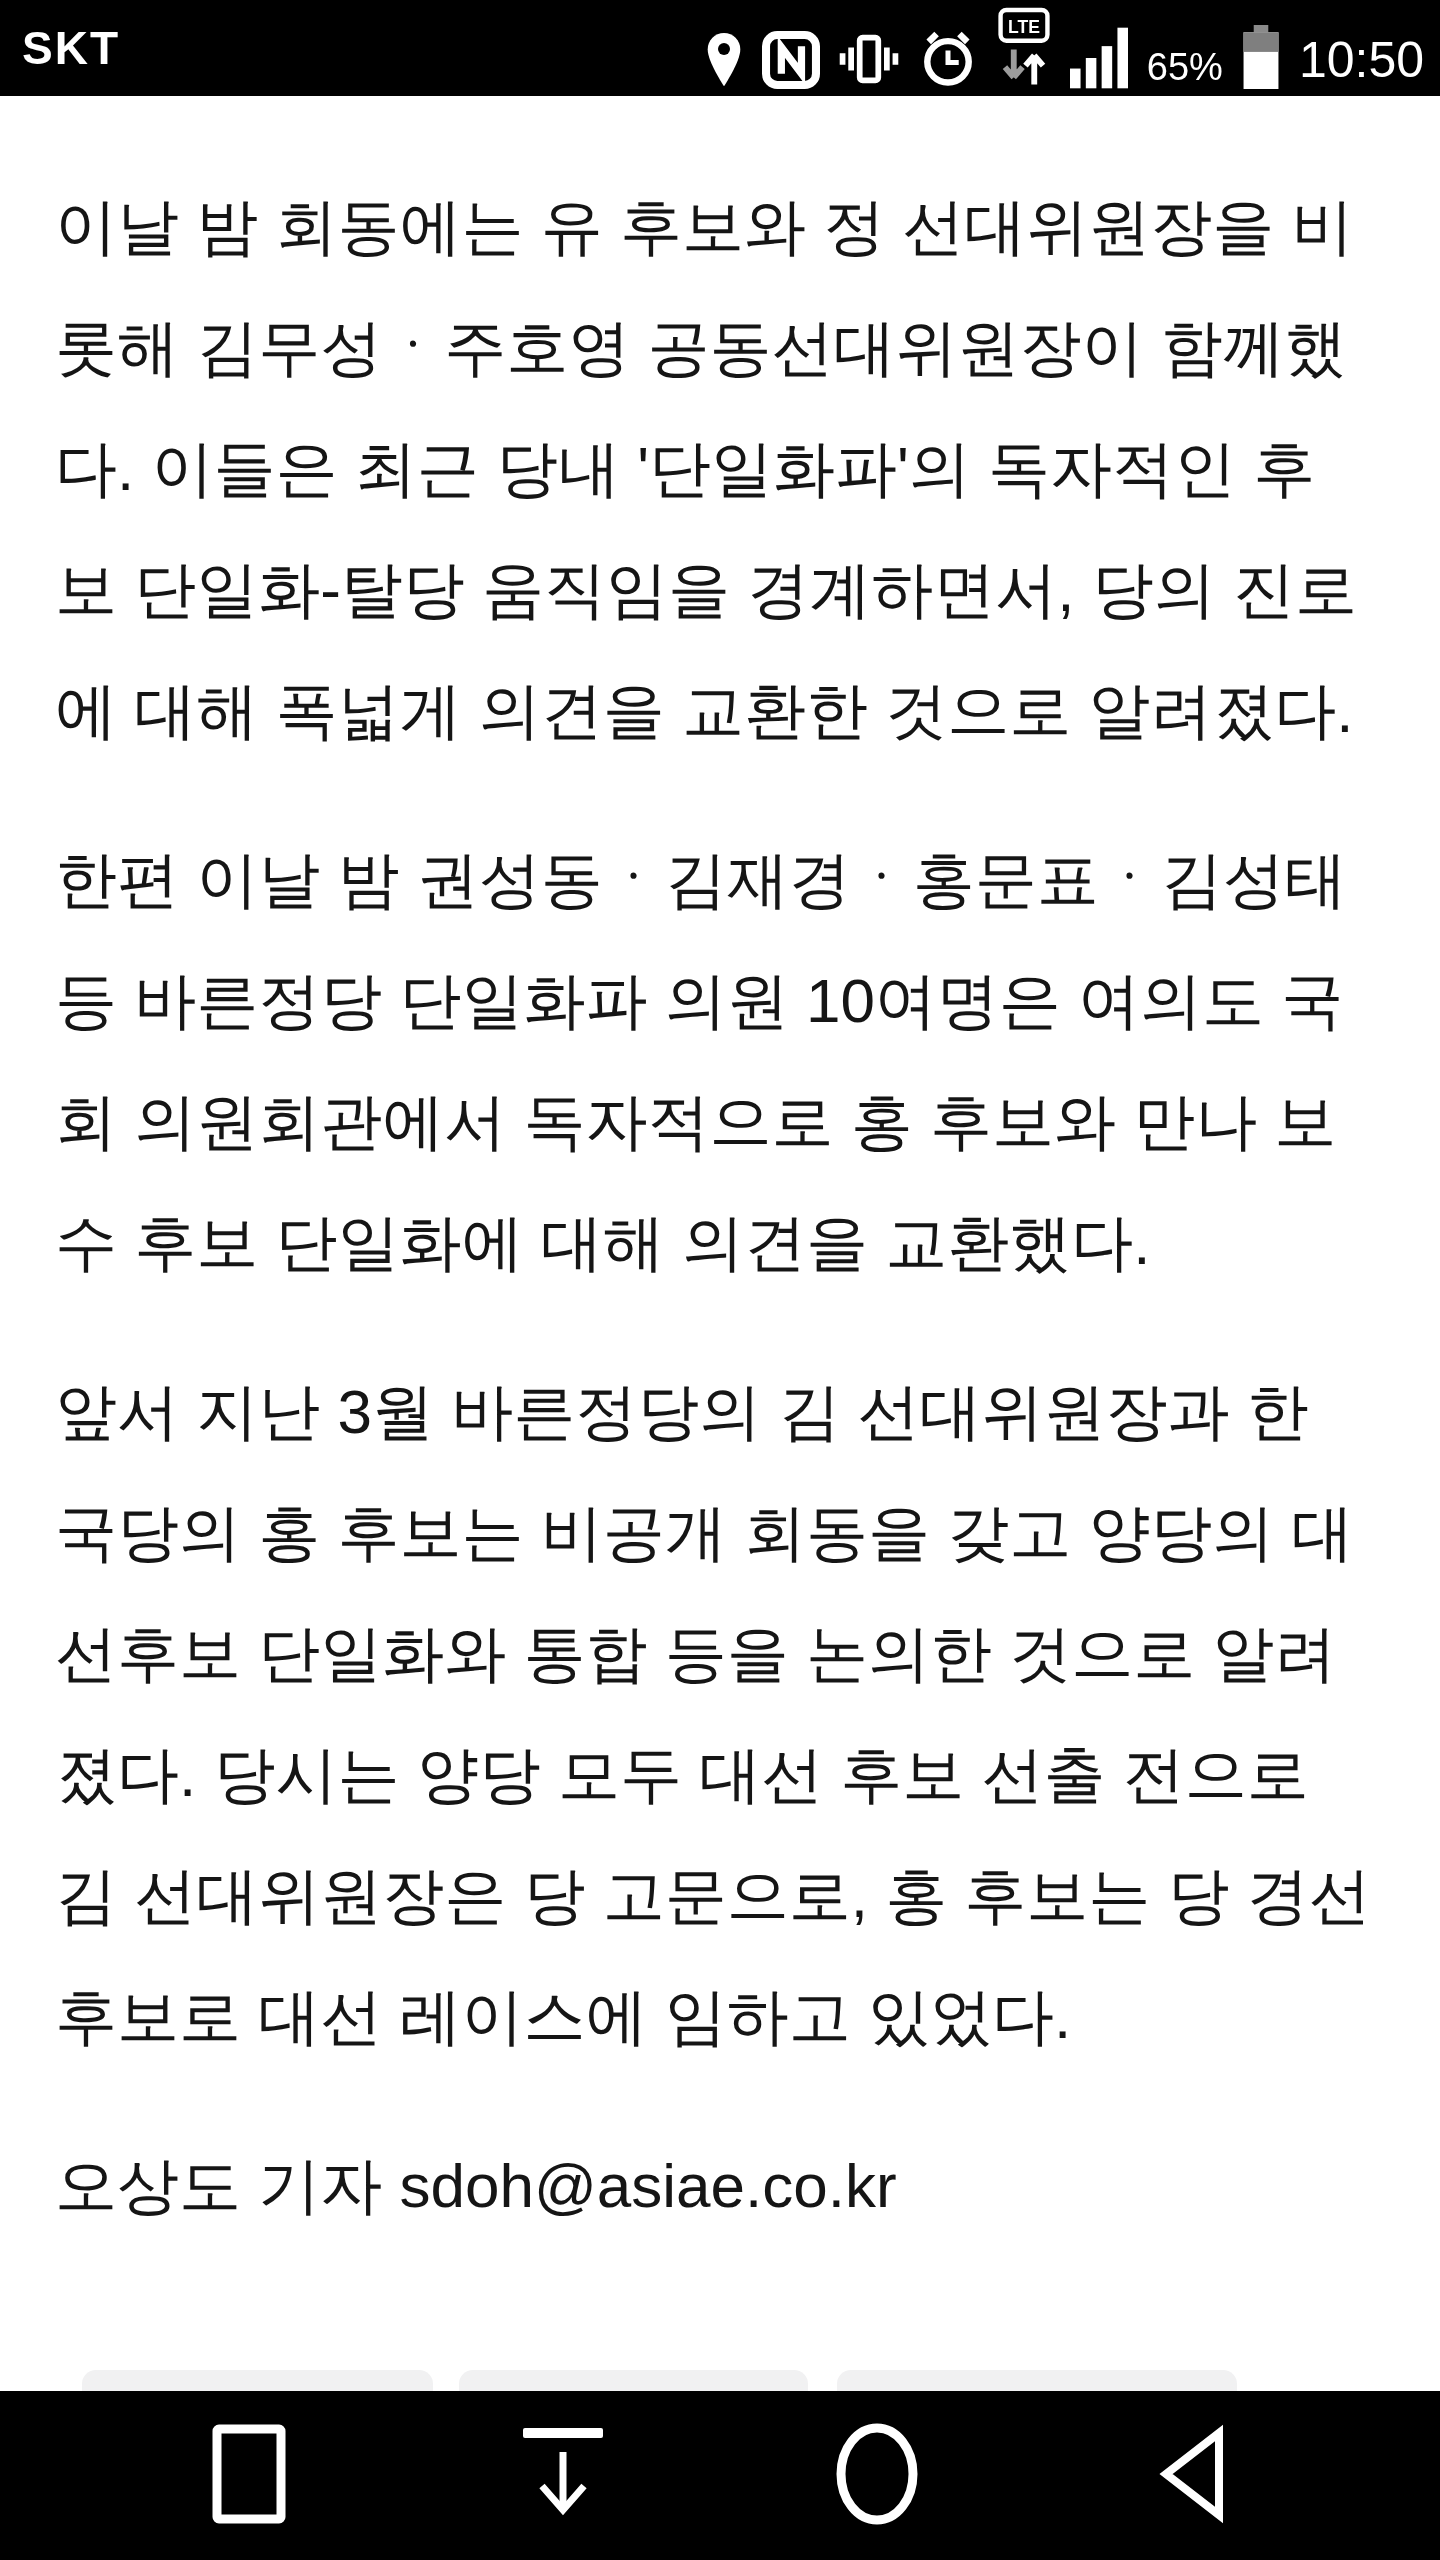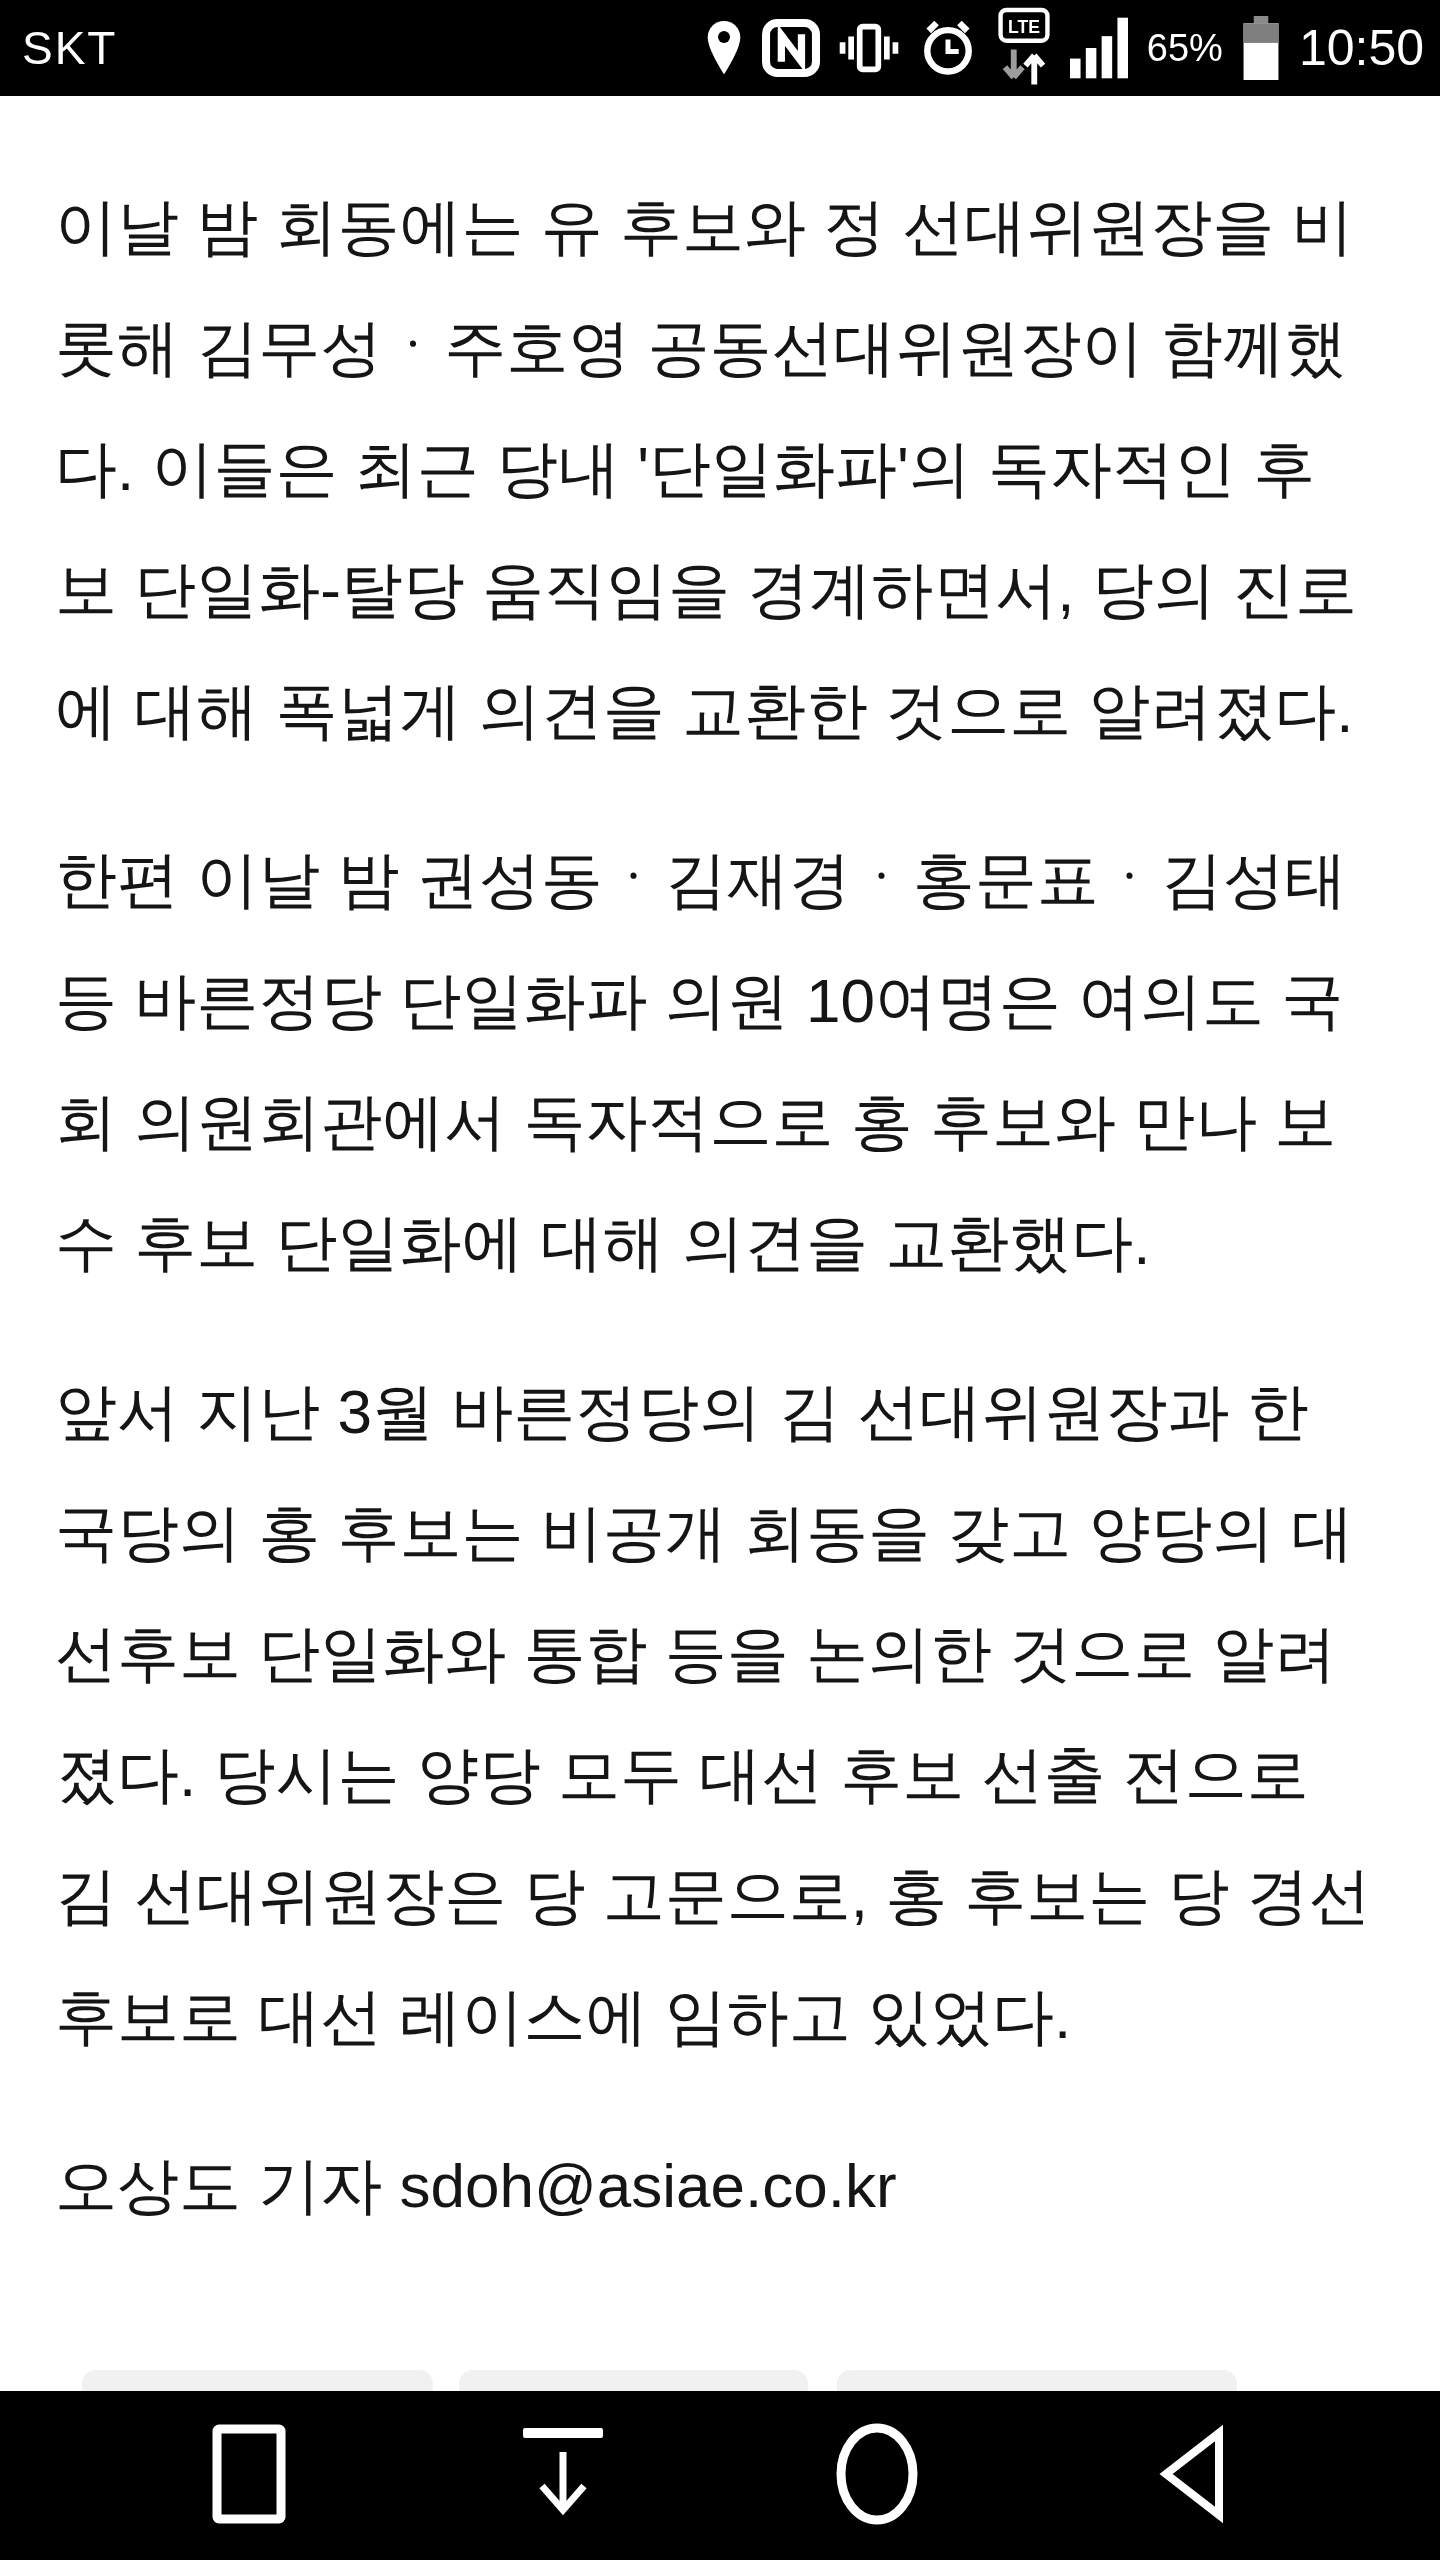--- a/index.html
+++ b/index.html
@@ -9,22 +9,22 @@
     font-family:"Liberation Sans","DejaVu Sans",sans-serif;
   }
 
   
   .status-bar{
     position:absolute;top:0;left:0;width:1440px;height:96px;
     background:var(--status-bar-bg,#000000);
     display:flex;align-items:center;justify-content:space-between;
     box-sizing:border-box;padding:0 16px;color:#fff;
   }
-  .carrier{font-size:46px;font-weight:normal;letter-spacing:2px;padding-left:6px;}
-  .status-right{display:flex;align-items:center;gap:19px;}
+  .carrier{font-size:46px;font-weight:bold;letter-spacing:2px;padding-left:6px;}
+  .status-right{display:flex;align-items:flex-end;gap:19px;}
   .status-right svg{display:block;}
   .battery-percent{font-size:38px;}
   .clock{font-size:50px;}
 
   
   .article{
     position:absolute;top:166px;left:55px;width:1390px;
     color:var(--text,#151515);
     font-size:62px;line-height:121px;
   }

